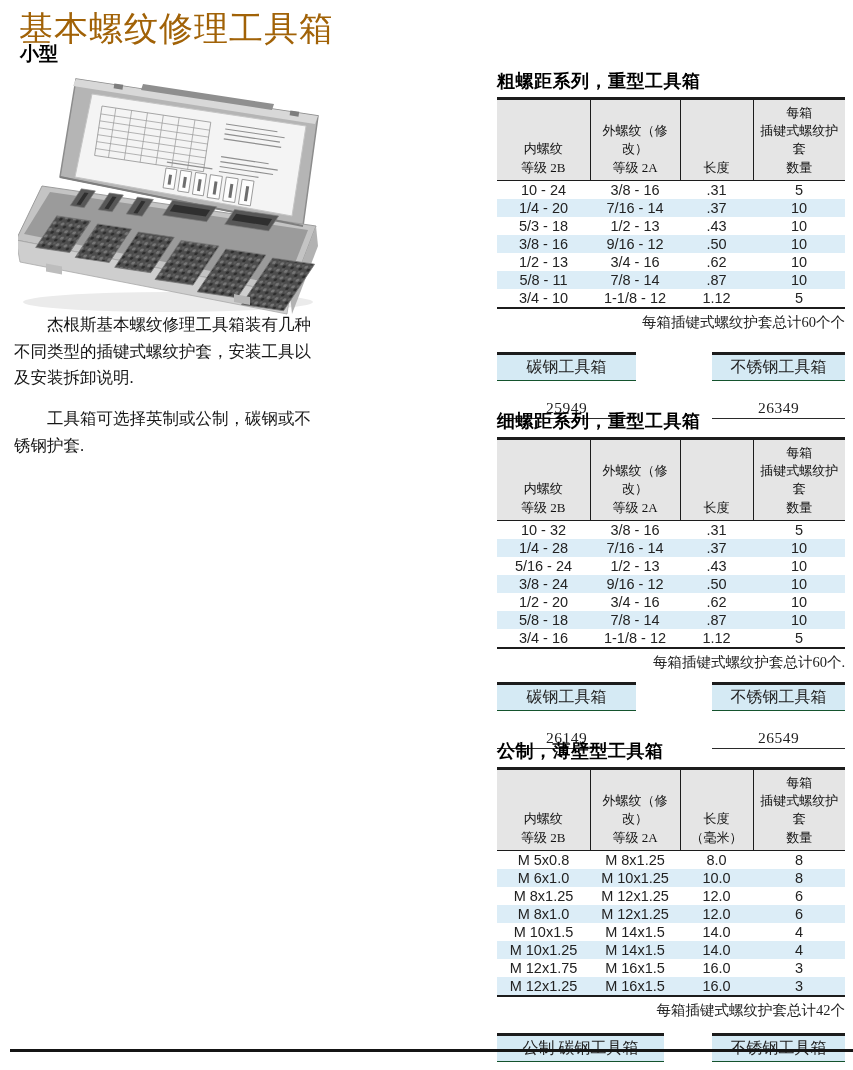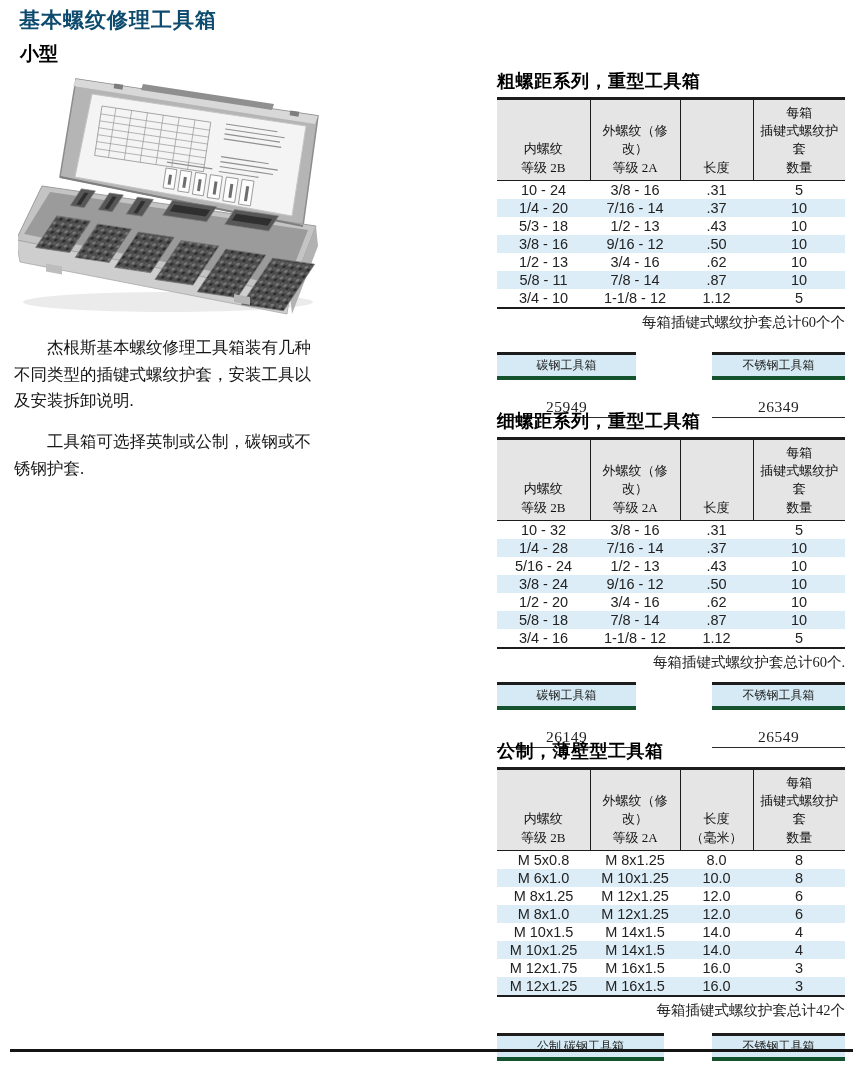--- a/index.html
+++ b/index.html
@@ -4,28 +4,28 @@
 <style>
   html,body{margin:0;padding:0;background:#ffffff;}
   body{
     position:relative;width:853px;height:1070px;overflow:hidden;
     font-family:"Liberation Serif", serif;color:#111;
   }
   .abs{position:absolute;}
   
   .page-title{
     left:19px;top:6px;font-family:"Liberation Sans",sans-serif;
-    font-weight:bold;font-size:21px;letter-spacing:1px;color:#0c4a6e;
+    font-weight:normal;font-size:34px;letter-spacing:1px;color:#a16207;
   }
   .page-subtitle{
     left:20px;top:41px;font-family:"Liberation Sans",sans-serif;
     font-weight:bold;font-size:19px;color:#000;
   }
   .photo-wrap{left:18px;top:74px;width:432px;height:242px;}
-  .intro{left:14px;top:335px;width:310px;font-size:16.5px;line-height:1.62;color:#161616;}
+  .intro{left:14px;top:312px;width:310px;font-size:16.5px;line-height:1.62;color:#161616;}
   .intro p{margin:0 0 14px 0;text-indent:2em;}
   
   .sec{left:497px;width:348px;}
   .sec-heading{
     font-family:"Liberation Sans",sans-serif;font-weight:bold;
     font-size:18px;line-height:22px;margin:0 0 5px 0;color:#000;letter-spacing:.5px;
   }
   table.spec{border-collapse:collapse;width:348px;table-layout:fixed;}
   table.spec col.c1{width:93px;} table.spec col.c2{width:90px;}
   table.spec col.c3{width:73px;} table.spec col.c4{width:92px;}
@@ -41,22 +41,22 @@
     font-size:14.5px;height:18px;padding:0;line-height:18px;color:#222;
   }
   table.spec tbody tr:nth-child(even){background:#dcedf7;}
   table.spec tbody{border-bottom:2px solid #1c1c1c;margin-top:9px;}
   .footnote{text-align:right;font-size:14.5px;margin-top:4px;color:#222;}
   .box-row{display:flex;justify-content:space-between;}
   .m-top-1{margin-top:20px;} .m-top-2{margin-top:10px;} .m-top-3{margin-top:13px;}
   .part-box{border-top:3px solid #1c1c1c;}
   .pb-w1{width:139px;} .pb-w2{width:133px;} .pb-w3{width:167px;}
   .part-box-label{
-    background:#d5eaf4;border-bottom:4px solid #14532d;text-align:center;
-    font-size:12px;padding:2px 0 2px;color:#222;
+    background:#d5eaf4;border-bottom:1px solid #14532d;text-align:center;
+    font-size:16px;padding:2px 0 2px;color:#222;
   }
   .part-box-number{
     text-align:center;font-size:15.5px;padding:18px 0 1px;
     border-bottom:1px solid #2a2a2a;color:#222;letter-spacing:.5px;
   }
   .bottom-rule{left:10px;top:1049px;width:843px;height:3px;background:#151515;}
   .s1{top:70px;} .s2{top:410px;} .s3{top:740px;}
 </style>
 </head>
 <body>

